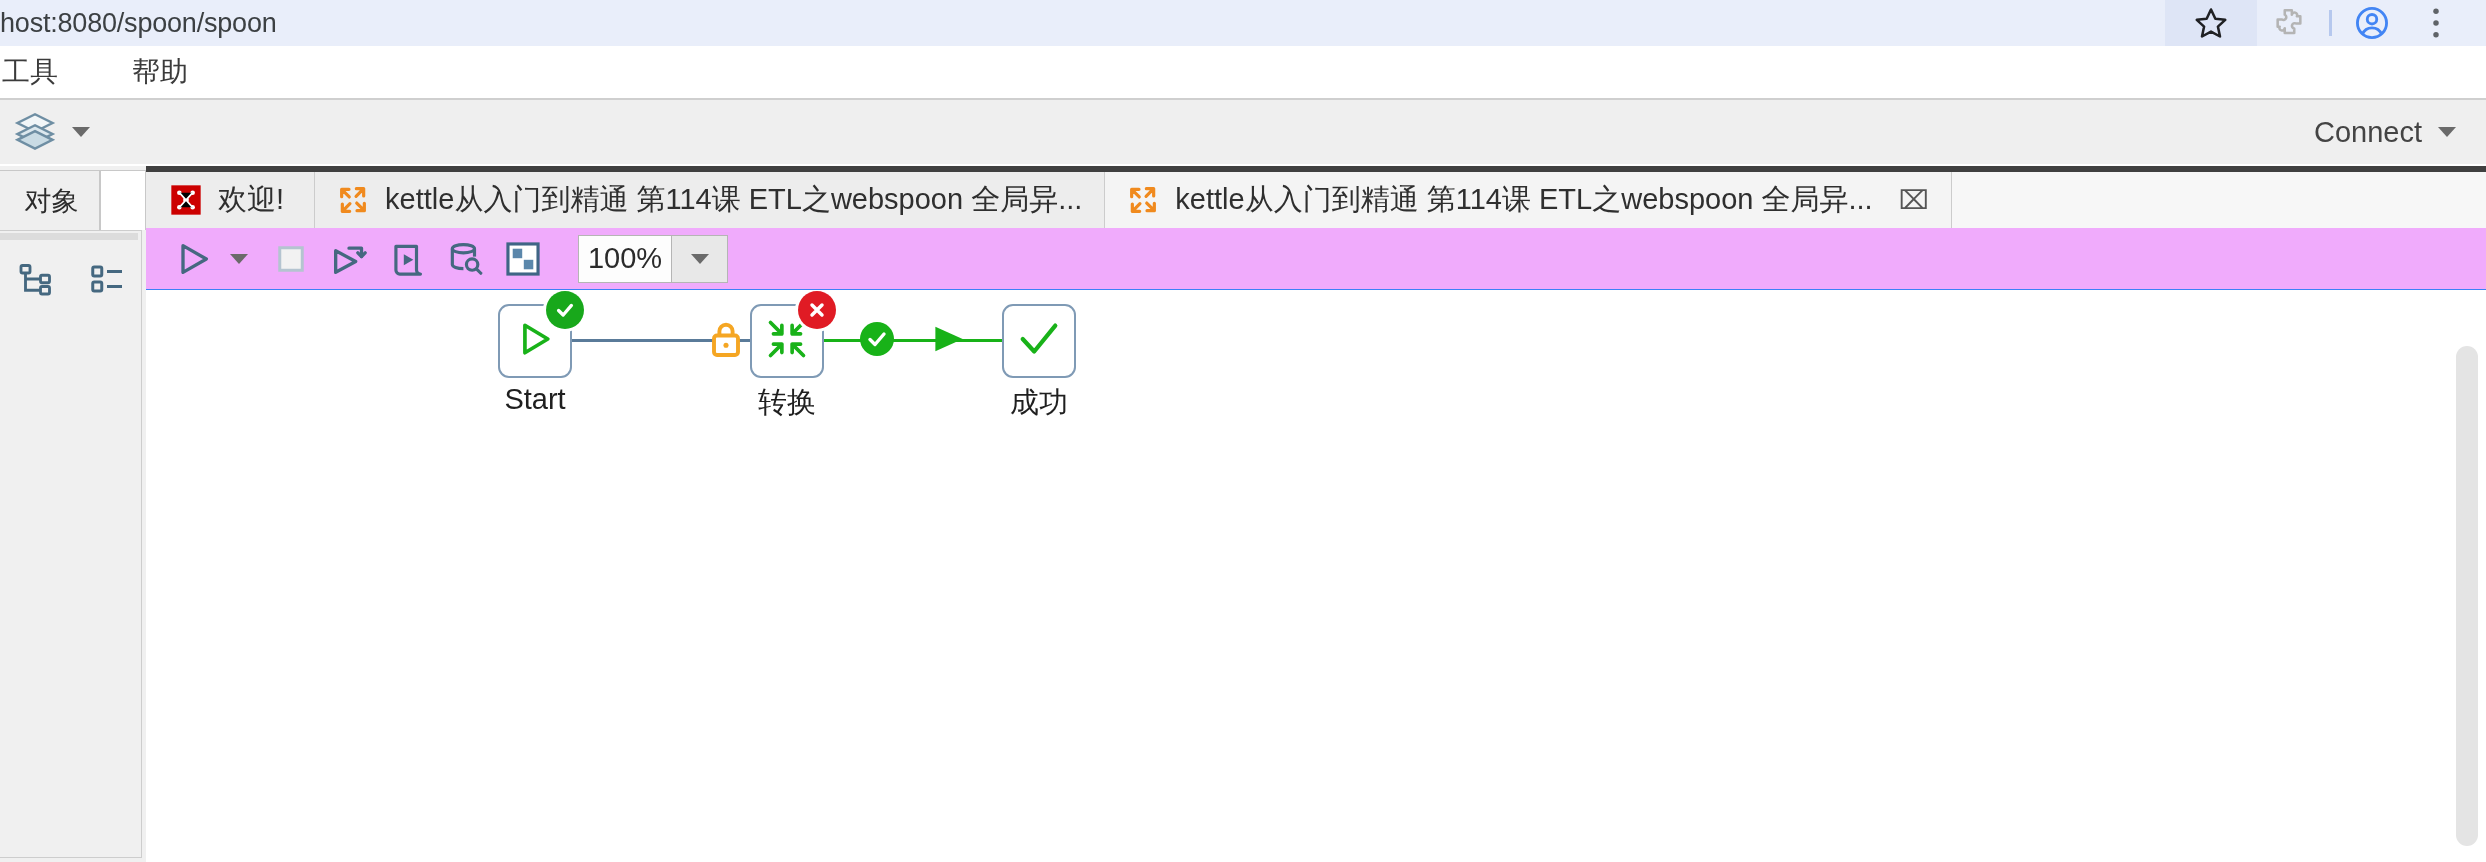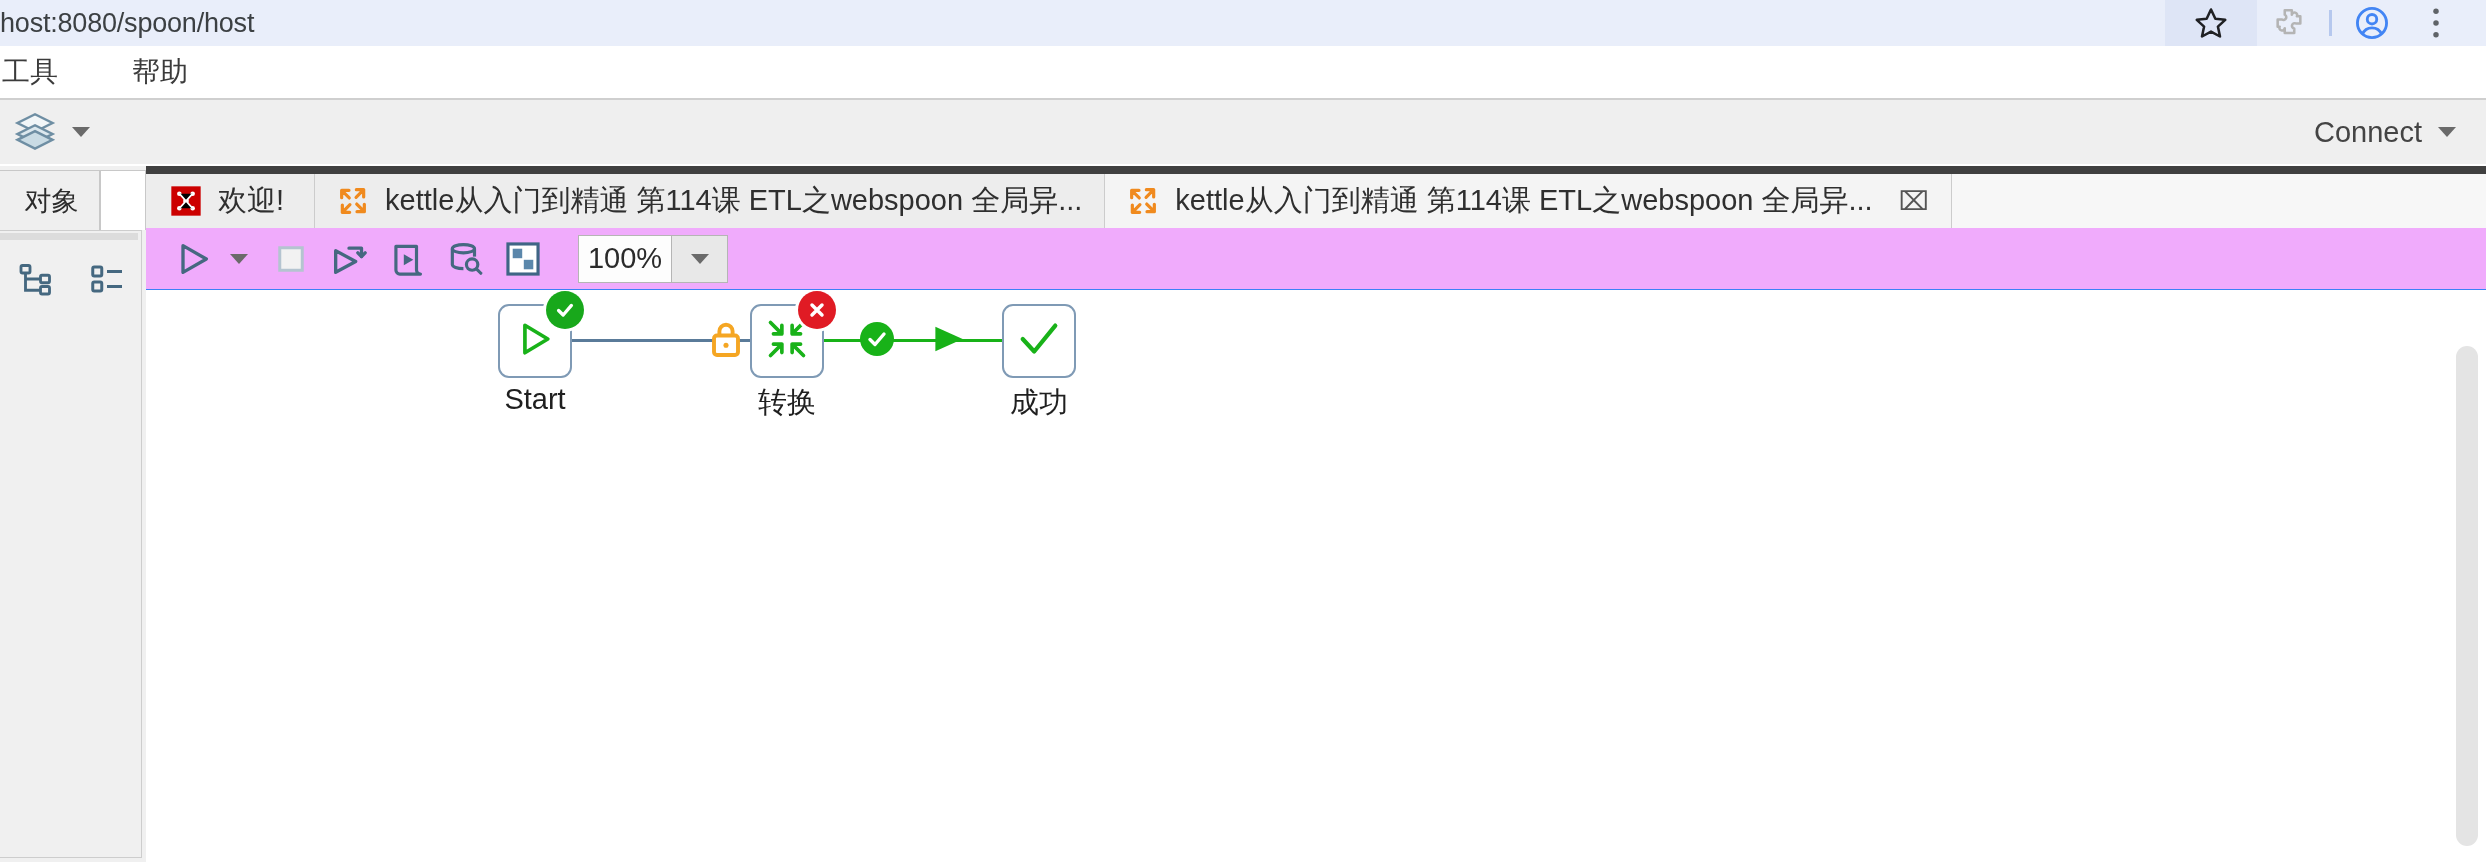--- a/index.html
+++ b/index.html
@@ -116,21 +116,21 @@
     position: absolute; left: 0; top: 30px;
     width: 142px; display: flex; align-items: center;
   }
   .sb-icon { width: 71px; display: flex; justify-content: center; }
 
   
   .tabbar {
     position: absolute; left: 146px; top: 166px;
     width: 2340px; height: 62px;
     background: #f7f7f7;
-    border-top: 8px solid #404040;
+    border-top: 6px solid #404040;
     display: flex; align-items: stretch;
   }
   .tab {
     display: flex; align-items: center;
     background: #ededed;
     border-right: 1px solid #cccccc;
     padding: 0 22px;
     white-space: nowrap;
   }
   .tab.welcome { padding: 0 30px 0 24px; }
@@ -226,21 +226,21 @@
   }
   .lock {
     position: absolute;
     display: flex; align-items: center; justify-content: center;
   }
 </style>
 </head>
 <body>
 
 <div class="browser-bar">
-  <div class="url-text">host:8080/spoon/host</div>
+  <div class="url-text">host:8080/spoon/spoon</div>
   <div class="browser-right">
     <div class="star-pill">
       <svg width="36" height="36" viewBox="0 0 24 24" fill="none" stroke="#202124" stroke-width="1.7" stroke-linejoin="round">
         <polygon points="12,3 14.9,9.2 21.5,9.9 16.6,14.4 18,21 12,17.7 6,21 7.4,14.4 2.5,9.9 9.1,9.2"></polygon>
       </svg>
     </div>
     <div class="icon-btn">
       <svg width="34" height="34" viewBox="0 0 24 24" fill="none" stroke="#b4b4b4" stroke-width="1.8" stroke-linejoin="round">
         <path d="M9 3h5v3.2a1.9 1.9 0 1 1 3.6 1.1H20v5h-3.2a1.9 1.9 0 1 0-1.1 3.6V19H9v-3.3a1.9 1.9 0 1 1-3.6-1.1H4v-5h3.2A1.9 1.9 0 1 0 9 6.1z"></path>
       </svg>

